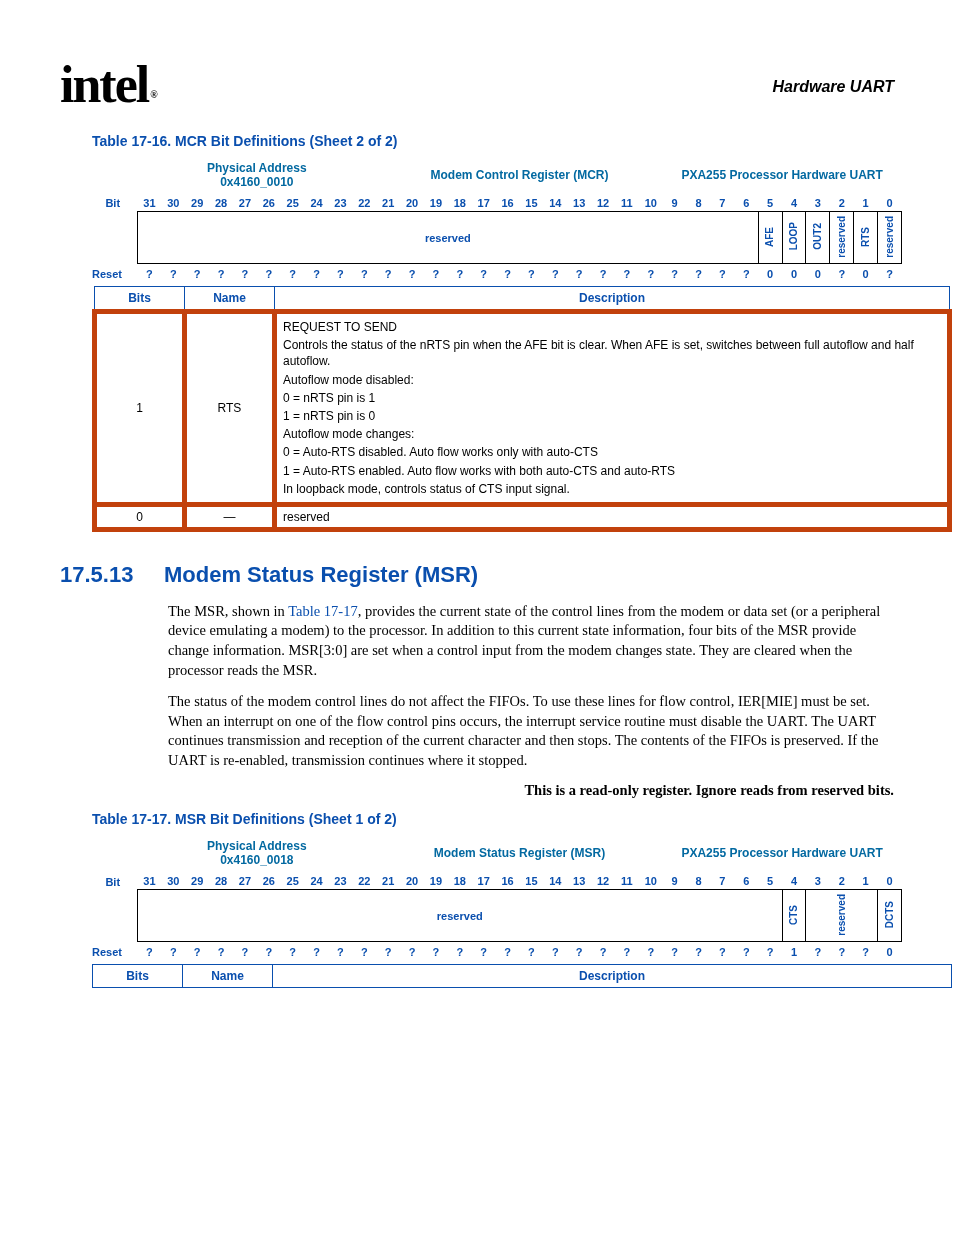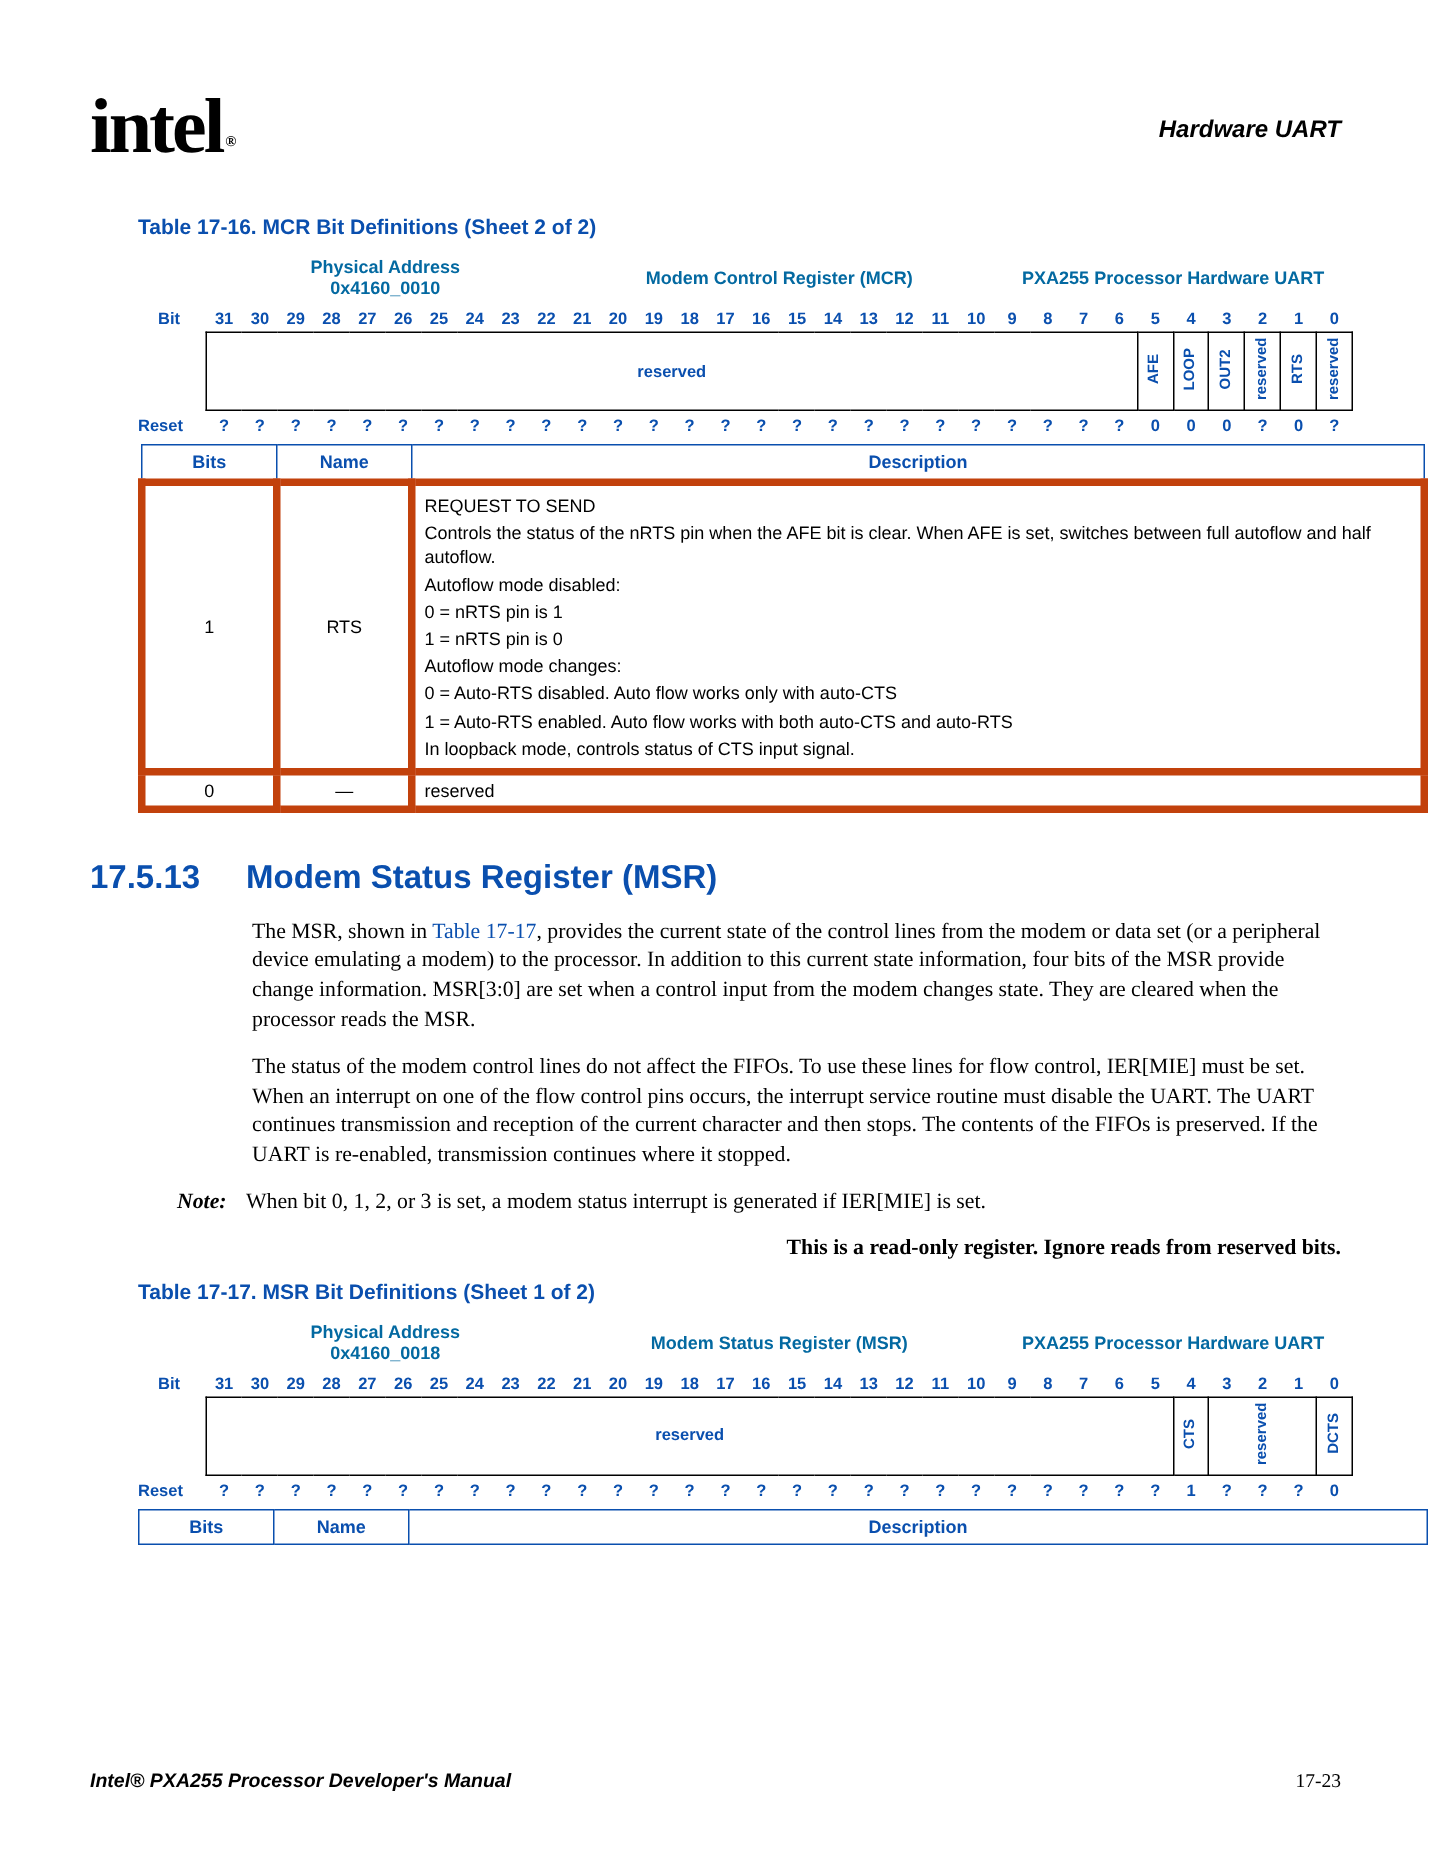--- a/index.html
+++ b/index.html
@@ -5,21 +5,21 @@
   * { box-sizing: border-box; }
   body {
     margin: 0;
     padding: 0;
     font-family: Arial, Helvetica, sans-serif;
     background: #fff;
     color: #000;
     width: 954px;
   }
   .page {
-    padding: 38px 60px 40px 60px;
+    padding: 28px 60px 40px 60px;
     position: relative;
     min-height: 1235px;
   }
   .logo {
     font-family: "Times New Roman", serif;
     font-size: 52px;
     font-weight: bold;
     letter-spacing: -2px;
     position: absolute;
     top: 55px;
@@ -299,23 +299,20 @@
     <h2 class="sec-heading">
       <span class="num">17.5.13</span><span>Modem Status Register (MSR)</span>
     </h2>
 
     <p class="body-text">
       <span>The MSR, shown in </span><span class="link">Table 17-17</span><span>, provides the current state of the control lines from the modem or data set (or a peripheral device emulating a modem) to the processor. In addition to this current state information, four bits of the MSR provide change information. MSR[3:0] are set when a control input from the modem changes state. They are cleared when the processor reads the MSR.</span>
     </p>
 
     <p class="body-text">The status of the modem control lines do not affect the FIFOs. To use these lines for flow control, IER[MIE] must be set. When an interrupt on one of the flow control pins occurs, the interrupt service routine must disable the UART. The UART continues transmission and reception of the current character and then stops. The contents of the FIFOs is preserved. If the UART is re-enabled, transmission continues where it stopped.</p>
 
-    <p class="note-row">
-      <span class="note-lbl">Note:</span><span>When bit 0, 1, 2, or 3 is set, a modem status interrupt is generated if IER[MIE] is set.</span>
-    </p>
 
     <p class="bold-body">This is a read-only register. Ignore reads from reserved bits.</p>
 
     <div class="table-caption">Table 17-17. MSR Bit Definitions (Sheet 1 of 2)</div>
 
     <table class="reg-table">
       <tbody>
           <tr class="hdr-row">
         <td class="lbl"></td>
         <td colspan="10" style="text-align:center;">
@@ -410,17 +407,13 @@
           <tr>
         <th style="width:90px;">Bits</th>
         <th style="width:90px;">Name</th>
         <th>Description</th>
       </tr>
     </tbody>
       </table>
 
   </div>
 
-  <div class="footer">
-    <span class="left">Intel® PXA255 Processor Developer's Manual</span>
-    <span class="right">17-23</span>
-  </div>
 </div>
 
 </body></html>

